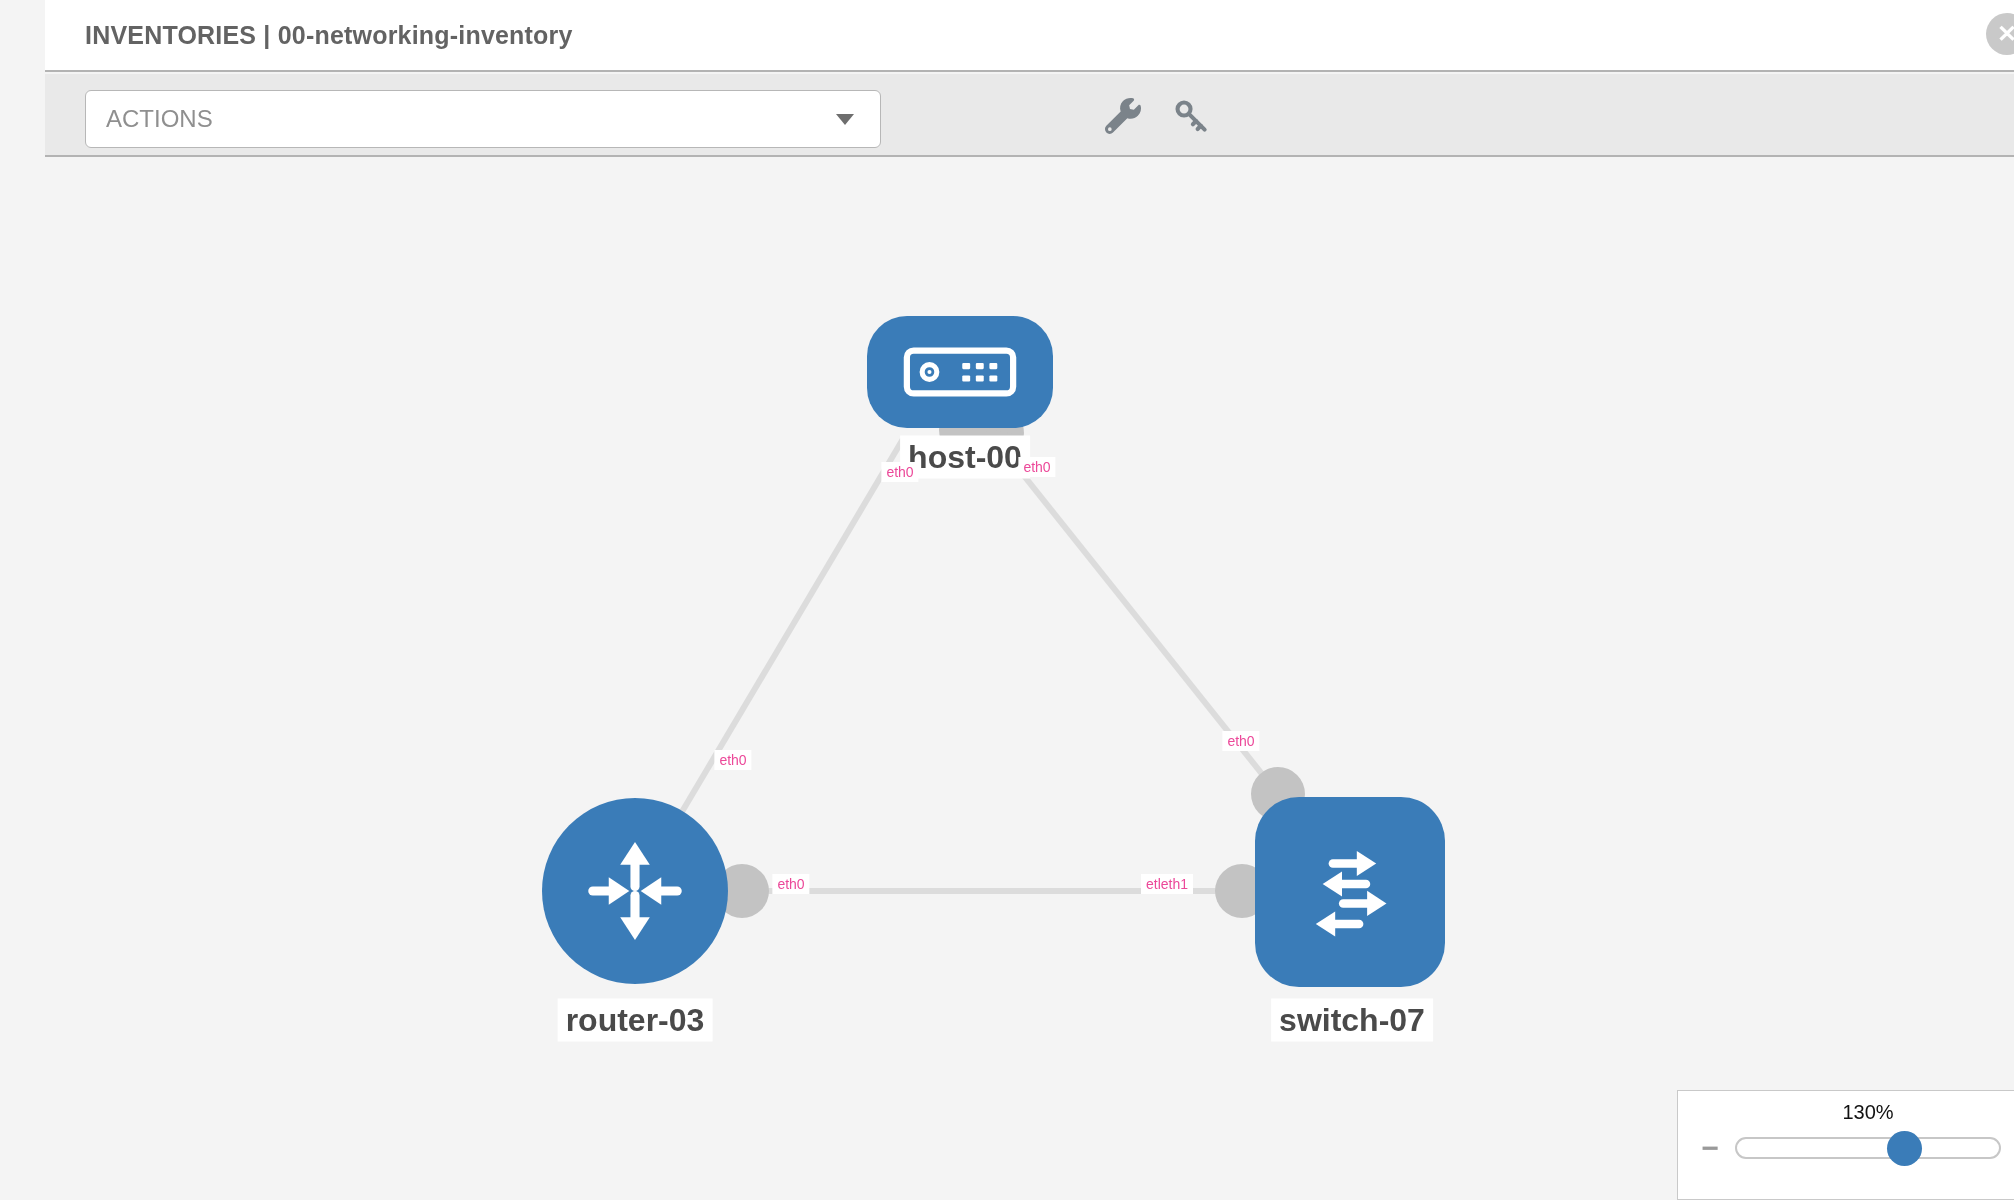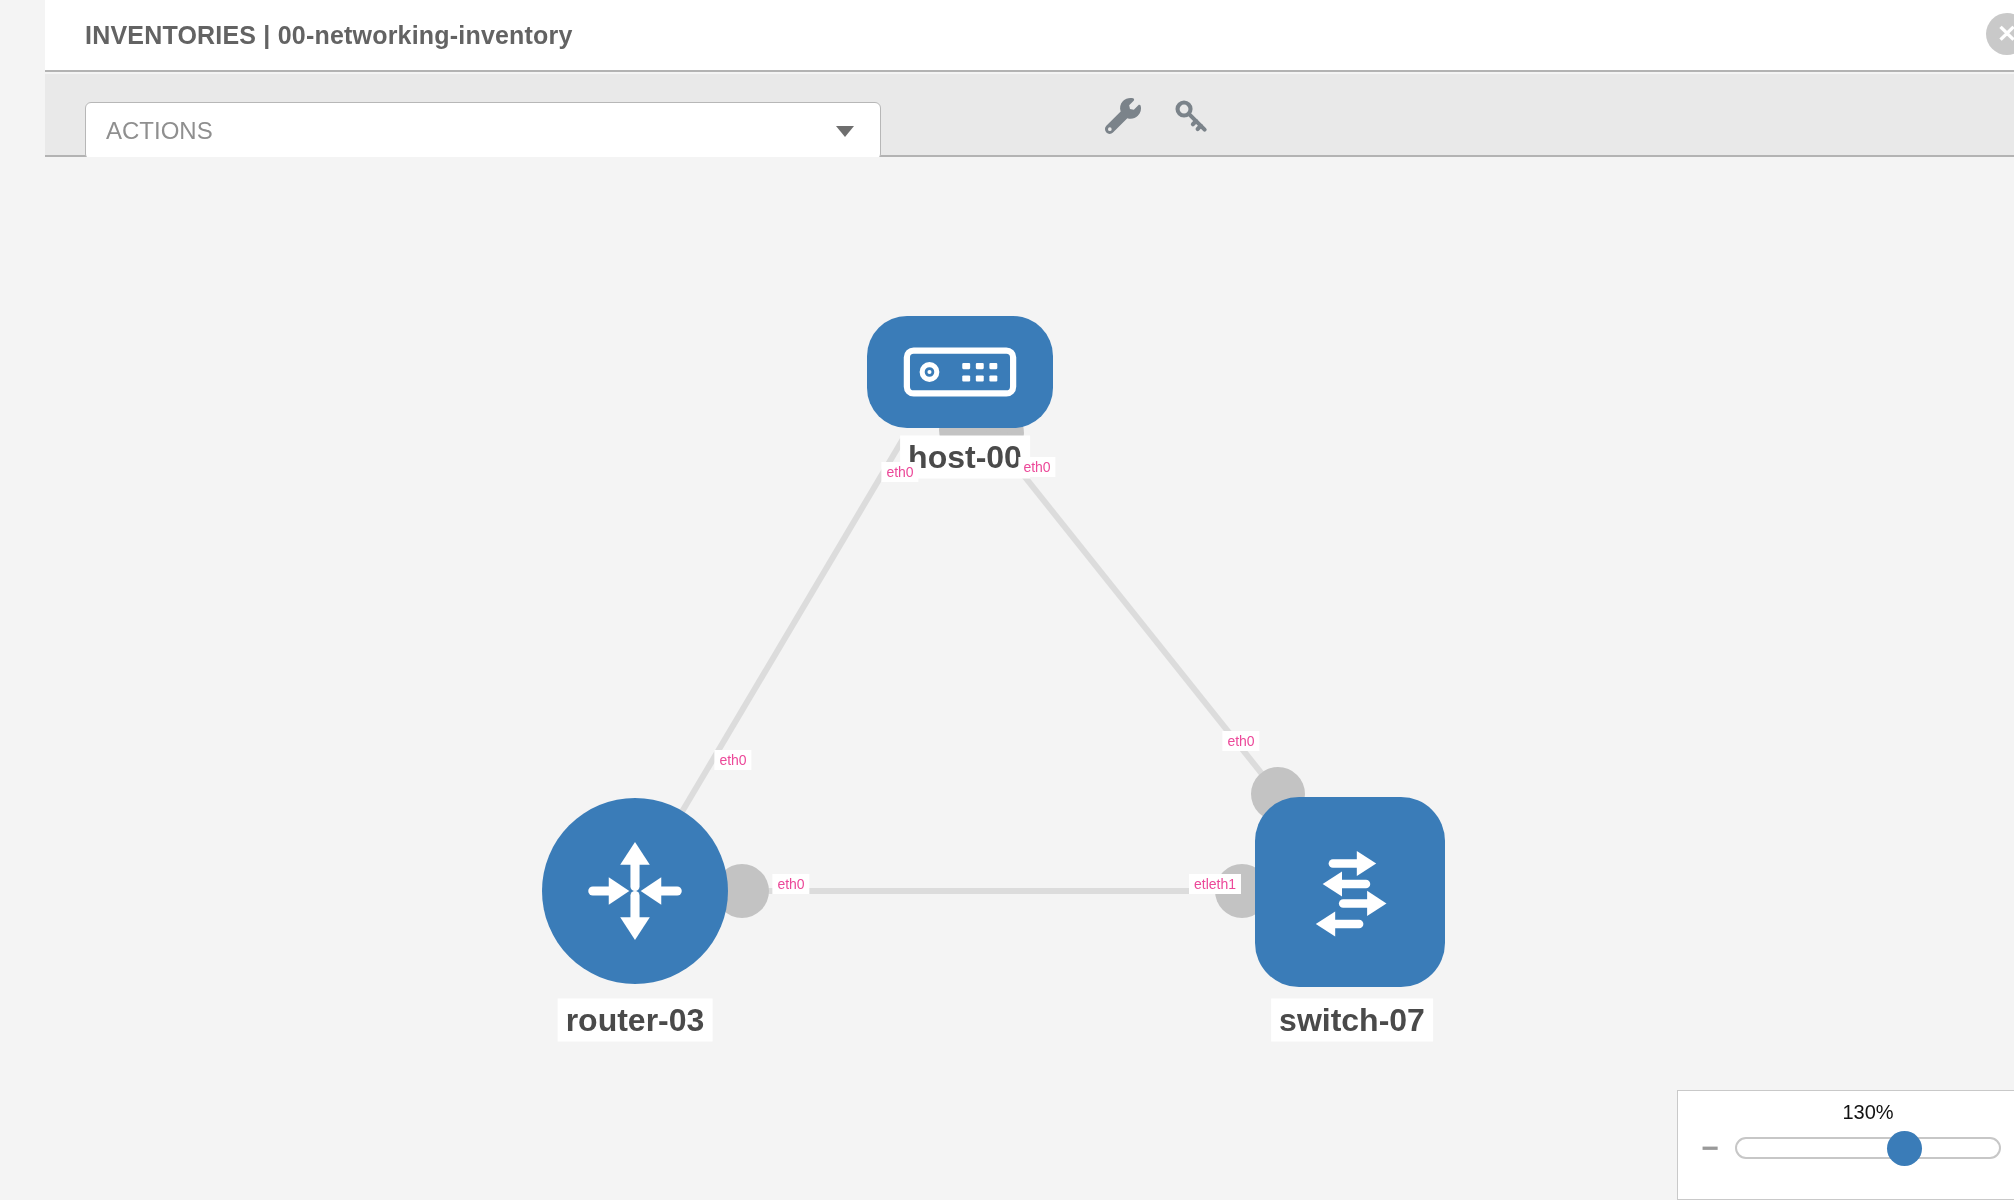--- a/index.html
+++ b/index.html
@@ -26,21 +26,21 @@
     display: flex; align-items: center; justify-content: center;
     font-size: 24px; font-weight: bold; cursor: pointer; line-height: 1;
   }
 
   
   .toolbar {
     position: absolute; top: 74px; left: 0; width: 2014px; height: 83px;
     background: #e9e9e9; border-bottom: 2px solid #b3b3b3;
   }
   .dropdown {
-    position: absolute; top: 28px; height: 58px;
+    position: absolute; top: 16px; height: 58px;
     background: #ffffff; border: 1px solid #b7b7b7; border-radius: 6px;
     display: flex; align-items: center; padding: 0 26px 0 20px;
     cursor: pointer;
   }
   .dropdown .dd-label { font-size: 24px; color: #8f8f8f; }
   .dropdown .caret {
     position: absolute; right: 26px; top: 50%; margin-top: -5px;
     width: 0; height: 0;
     border-left: 9px solid transparent; border-right: 9px solid transparent;
     border-top: 11px solid #6e6e6e;
@@ -198,21 +198,21 @@
 
     <div class="node-label" style="left:920px; top:300px;">host-00</div>
     <div class="node-label" style="left:590px; top:863px;">router-03</div>
     <div class="node-label" style="left:1307px; top:863px;">switch-07</div>
 
     <div class="eth-label" style="left:855px; top:315px;">eth0</div>
     <div class="eth-label" style="left:992px; top:310px;">eth0</div>
     <div class="eth-label" style="left:688px; top:603px;">eth0</div>
     <div class="eth-label" style="left:1196px; top:584px;">eth0</div>
     <div class="eth-label" style="left:746px; top:727px;">eth0</div>
-    <div class="eth-label" style="left:1170px; top:727px;">etleth1</div>
+    <div class="eth-label" style="left:1122px; top:727px;">etleth1</div>
   </div>
 
   <div class="zoom-panel">
     <div class="zoom-level">130%</div>
     <div class="zoom-row">
       <div class="zoom-btn">
         <span>−</span>
       </div>
       <div class="zoom-track">
         <div class="zoom-thumb"></div>

